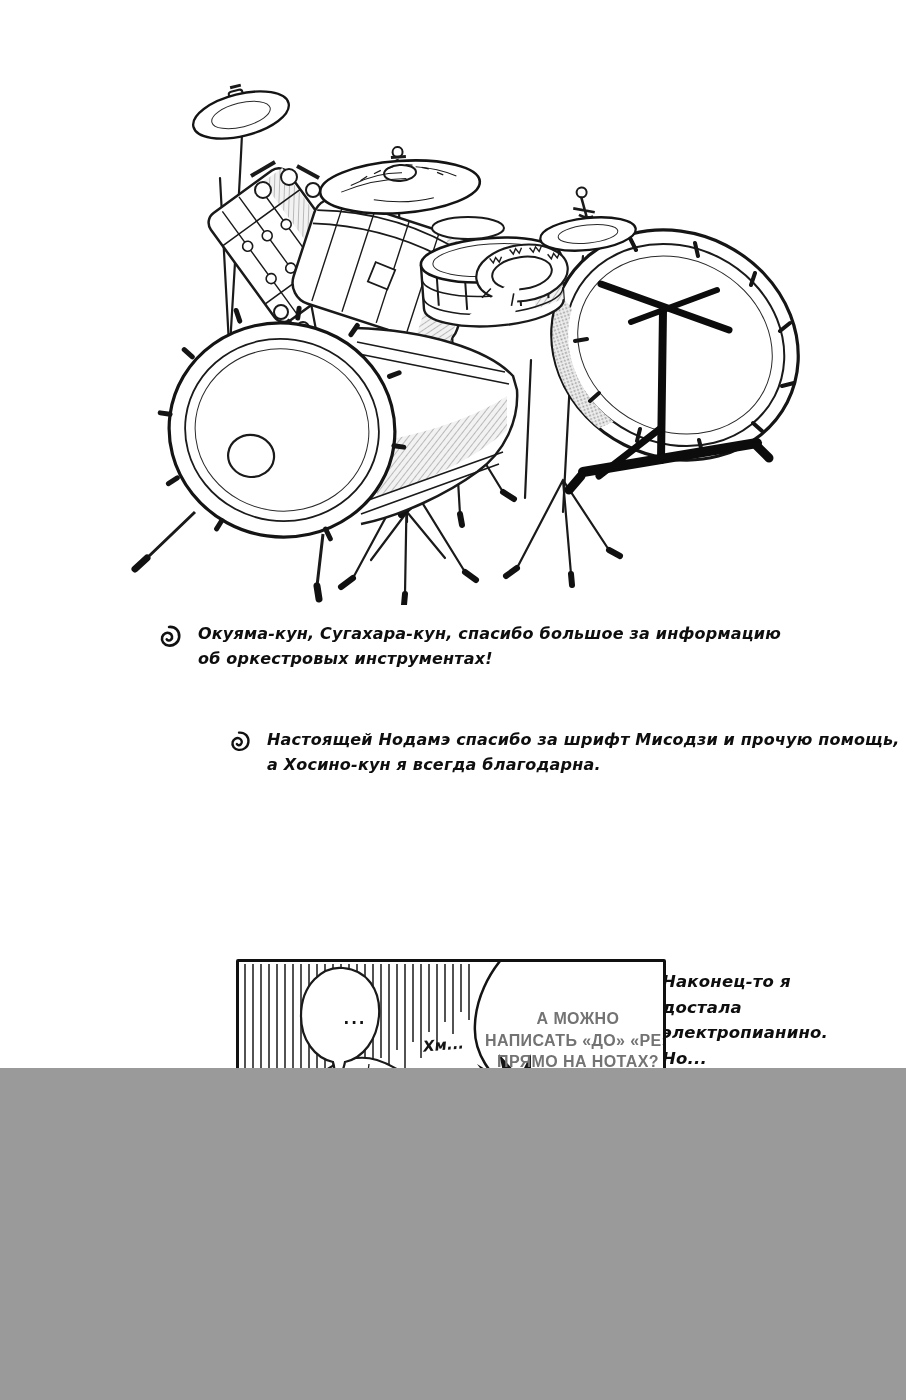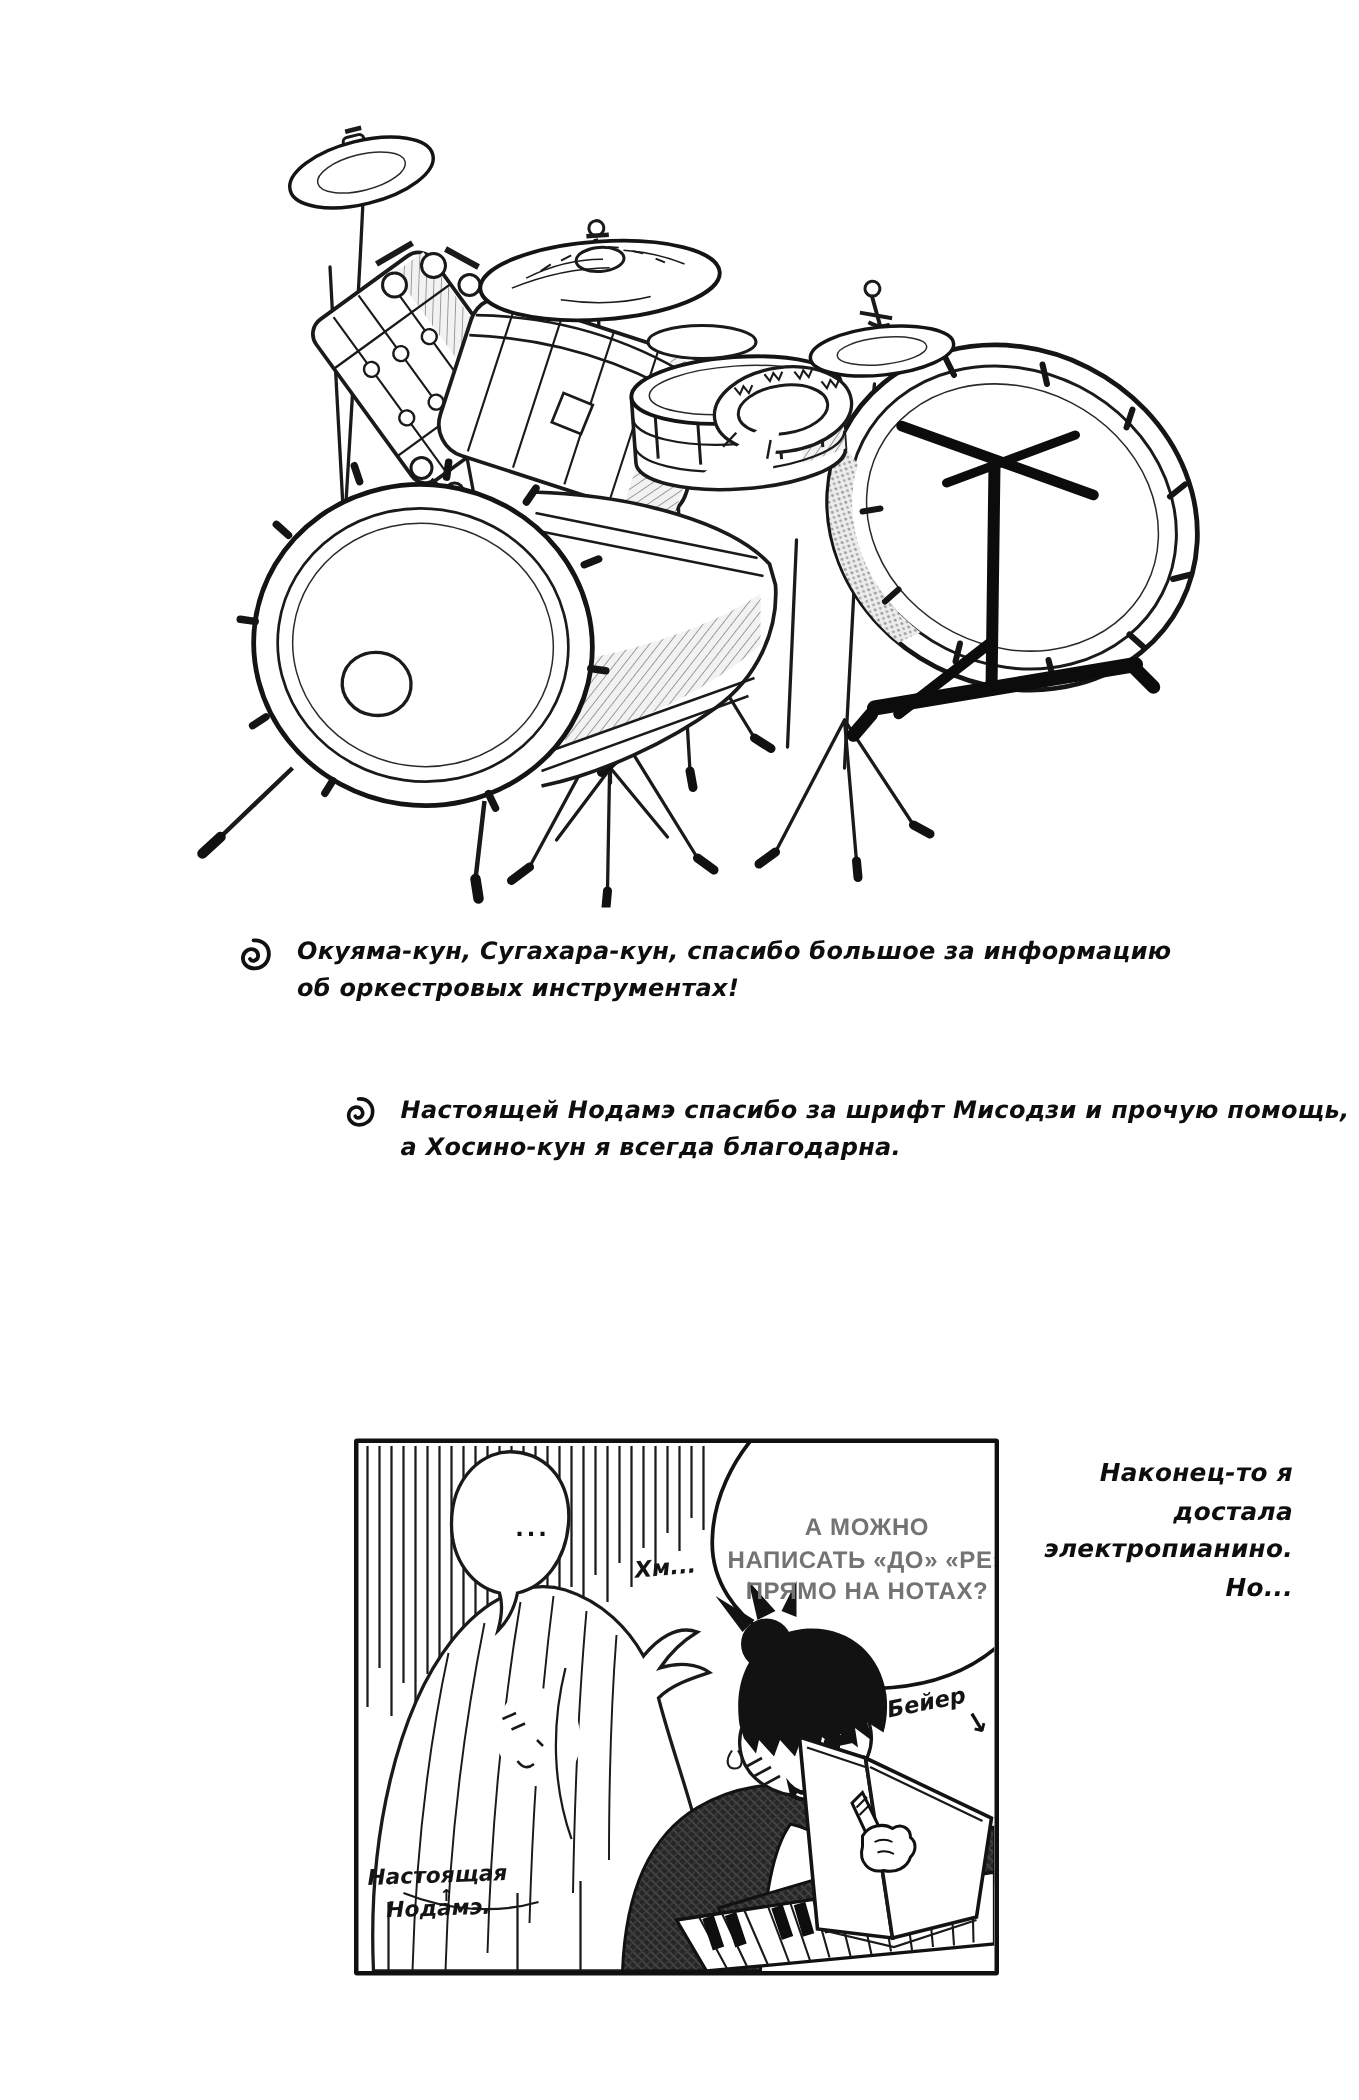--- a/index.html
+++ b/index.html
@@ -1,35 +1,35 @@
 <!DOCTYPE html>
 <html><head>
 <meta charset="utf-8">
 <style>
   html,body{margin:0;padding:0;background:#9a9a9a;}
-  .page{position:relative;width:906px;height:1400px;background:#fff;overflow:hidden;
+  .page{position:relative;width:906px;height:1068px;background:#fff;overflow:hidden;
         font-family:"DejaVu Sans",sans-serif;color:#111;}
   svg{display:block;}
   .pre{white-space:pre-line;}
   .abs{position:absolute;}
   
   .credit-row{position:absolute;display:flex;align-items:flex-start;gap:16px;}
   .credit-text{font-style:italic;font-weight:700;font-size:16px;line-height:1.55;color:#0e0e0e;
                letter-spacing:.2px;}
   .credit-icon{flex:0 0 auto;margin-top:1px;}
   
   .panel{position:absolute;left:236px;top:959px;width:424px;height:352px;border:3px solid #101010;
          background:#fff;overflow:hidden;border-radius:2px;}
   .panel-art{position:absolute;left:0;top:0;}
   .panel .txt{position:absolute;z-index:5;}
   .bubble-text{font-family:"Liberation Sans","DejaVu Sans",sans-serif;font-weight:700;
                font-size:16px;line-height:1.35;text-align:center;letter-spacing:.4px;color:#737373;}
   .hand{font-style:italic;font-weight:600;color:#141414;}
   .narr{font-style:italic;font-weight:700;font-size:16.5px;line-height:1.55;color:#0e0e0e;
-        position:absolute;text-align:right;letter-spacing:.2px;}
+        position:absolute;text-align:left;letter-spacing:.2px;}
 </style>
 </head>
 <body>
 
 <div class="page">
 
   <svg class="abs" style="left:55px;top:60px;" width="745" height="545" viewBox="0 0 745 545">
     <defs>
       <pattern id="hatch" width="5" height="5" patternUnits="userSpaceOnUse" patternTransform="rotate(38)">
         <rect width="5" height="5" fill="#f2f2f2"></rect>

